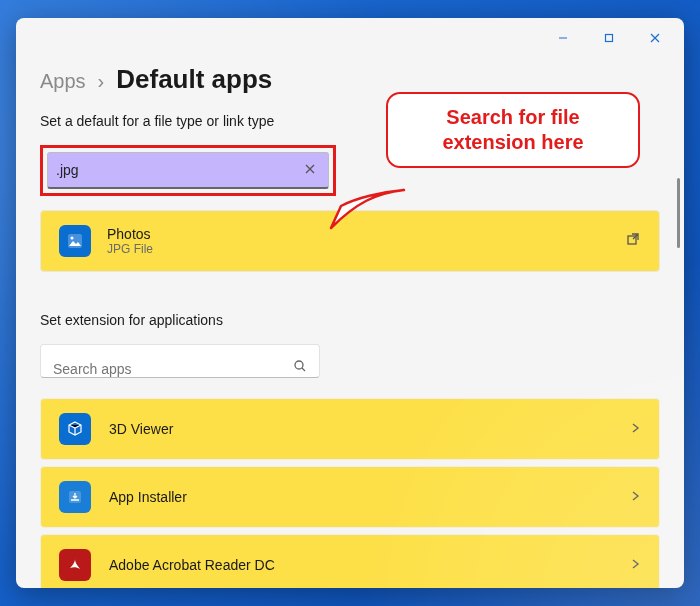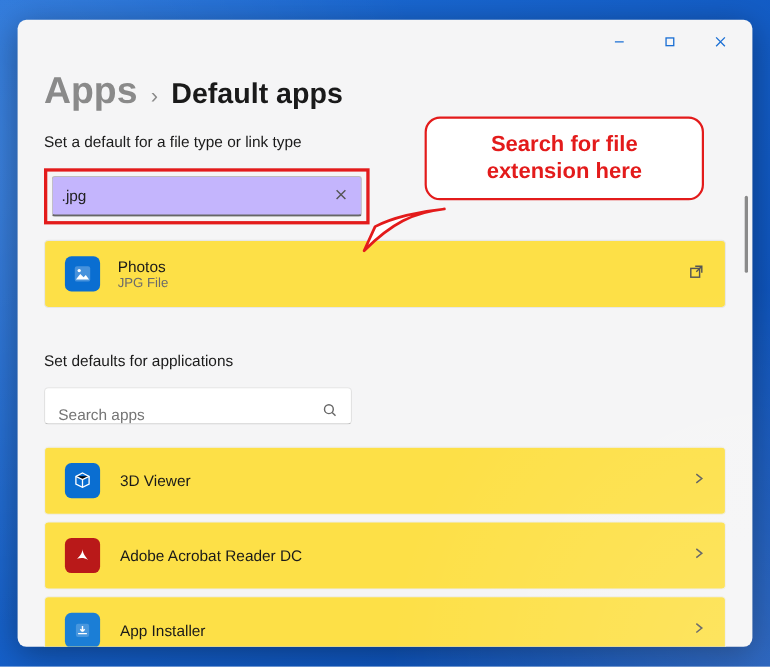--- a/index.html
+++ b/index.html
@@ -47,21 +47,21 @@
   .win-btn { width: 46px; height: 32px; display: flex; align-items: center; justify-content: center; }
 
   .content {
     flex: 1;
     padding: 6px 24px 0 24px;
     overflow-y: hidden;
     position: relative;
   }
 
   .breadcrumb { display: flex; align-items: baseline; gap: 12px; margin-bottom: 18px; }
-  .bc-parent { font-size: 34px; font-weight: 700; color: #8a8a8a; }
+  .bc-parent { font-size: 20px; font-weight: 400; color: #8a8a8a; }
   .bc-sep { font-size: 20px; color: #8a8a8a; }
   .bc-current { font-size: 26px; font-weight: 600; color: #1a1a1a; }
 
   .section-label { font-size: 14px; font-weight: 400; color: #1a1a1a; margin-bottom: 16px; }
 
   .highlight-wrap {
     border: 3px solid #e31b1b;
     padding: 4px;
     margin-bottom: 14px;
     width: 296px;
@@ -145,21 +145,21 @@
     position: absolute;
     right: 4px; top: 120px;
     width: 3px; height: 70px;
     background: #8a8a8a;
     border-radius: 2px;
   }
 
   
   .callout {
     position: absolute;
-    left: 370px; top: 48px;
+    left: 370px; top: 34px;
     width: 254px; height: 76px;
     background: #fff;
     border: 2.5px solid #e31b1b;
     border-radius: 14px;
     display: flex;
     align-items: center;
     justify-content: center;
     text-align: center;
     font-size: 20px;
     font-weight: 700;
@@ -236,21 +236,21 @@
       </div>
       <div class="spacer"></div>
       <span class="open-ext">
         <svg width="16" height="16" viewBox="0 0 16 16">
             <rect x="3" y="5" width="8" height="8" stroke="#555" stroke-width="1.3" fill="none"></rect>
             <path d="M7 3h6v6M13 3L8 8" stroke="#555" stroke-width="1.3" fill="none"></path>
           </svg>
       </span>
     </div>
 
-    <div class="section-label">Set defaults for applications</div>
+    <div class="section-label">Set extension for applications</div>
 
     <div class="search-apps">
       <input type="text" placeholder="Search apps" style="">
       <span class="mag">
         <svg width="14" height="14" viewBox="0 0 14 14">
             <circle cx="6" cy="6" r="4" stroke="#666" stroke-width="1.3" fill="none"></circle>
             <path d="M9 9l3 3" stroke="#666" stroke-width="1.3"></path>
           </svg>
       </span>
     </div>
@@ -266,49 +266,49 @@
         <div class="row-label">3D Viewer</div>
         <div class="spacer"></div>
         <span class="chev">
           <svg width="12" height="12" viewBox="0 0 12 12">
               <path d="M4 2l5 4-5 4" stroke="#5a5a5a" stroke-width="1.4" fill="none"></path>
             </svg>
         </span>
       </div>
 
       <div class="app-row">
+        <div class="app-icon installer">
+          <svg width="18" height="18" viewBox="0 0 18 18">
+              <rect x="3" y="3" width="12" height="12" rx="2" fill="#fff" opacity="0.2"></rect>
+              <path d="M9 5v5m0 0l-2-2m2 2l2-2M5 12h8" stroke="#fff" stroke-width="1.3" fill="none"></path>
+            </svg>
+        </div>
+        <div class="row-label">App Installer</div>
+        <div class="spacer"></div>
+        <span class="chev">
+          <svg width="12" height="12" viewBox="0 0 12 12">
+              <path d="M4 2l5 4-5 4" stroke="#5a5a5a" stroke-width="1.4" fill="none"></path>
+            </svg>
+        </span>
+      </div>
+
+      <div class="app-row">
         <div class="app-icon acrobat">
           <svg width="18" height="18" viewBox="0 0 18 18">
               <path d="M9 3c0 4-3 7-5 9 3-1 7-1 10 1-2-3-5-6-5-10z" fill="#fff"></path>
             </svg>
         </div>
         <div class="row-label">Adobe Acrobat Reader DC</div>
         <div class="spacer"></div>
         <span class="chev">
           <svg width="12" height="12" viewBox="0 0 12 12">
               <path d="M4 2l5 4-5 4" stroke="#5a5a5a" stroke-width="1.4" fill="none"></path>
             </svg>
         </span>
       </div>
-
-      <div class="app-row">
-        <div class="app-icon installer">
-          <svg width="18" height="18" viewBox="0 0 18 18">
-              <rect x="3" y="3" width="12" height="12" rx="2" fill="#fff" opacity="0.2"></rect>
-              <path d="M9 5v5m0 0l-2-2m2 2l2-2M5 12h8" stroke="#fff" stroke-width="1.3" fill="none"></path>
-            </svg>
-        </div>
-        <div class="row-label">App Installer</div>
-        <div class="spacer"></div>
-        <span class="chev">
-          <svg width="12" height="12" viewBox="0 0 12 12">
-              <path d="M4 2l5 4-5 4" stroke="#5a5a5a" stroke-width="1.4" fill="none"></path>
-            </svg>
-        </span>
-      </div>
     </div>
 
     <div class="scrollbar"></div>
 
     <svg class="callout-tail" viewBox="0 0 80 50">
       <path d="M78 2 C50 5, 30 15, 5 40 L15 18 C30 10, 55 4, 78 2 Z" fill="#fff" stroke="#e31b1b" stroke-width="2.5" stroke-linejoin="round"></path>
     </svg>
     <div class="callout">Search for file extension here</div>
 
   </div>

